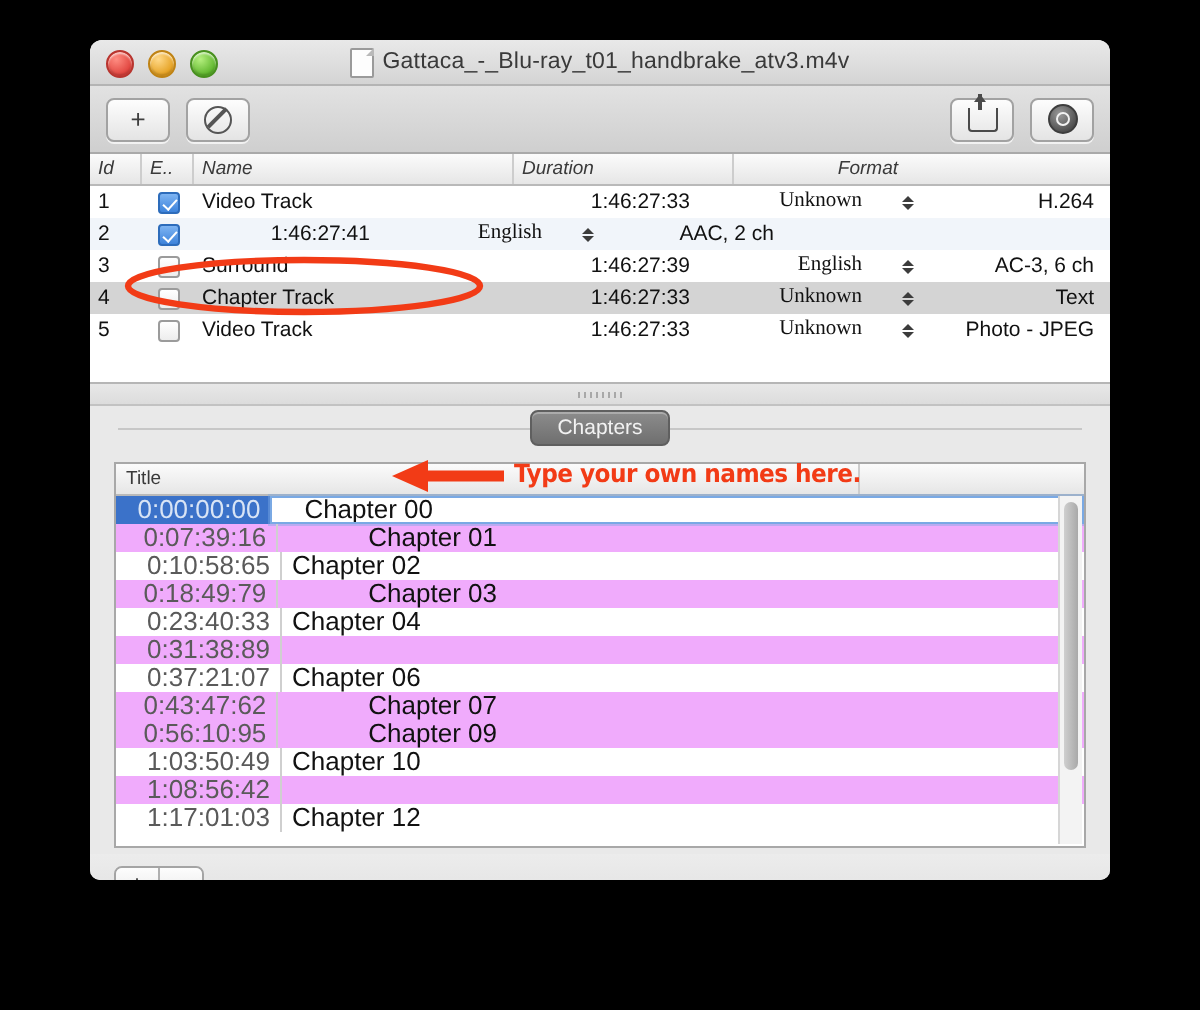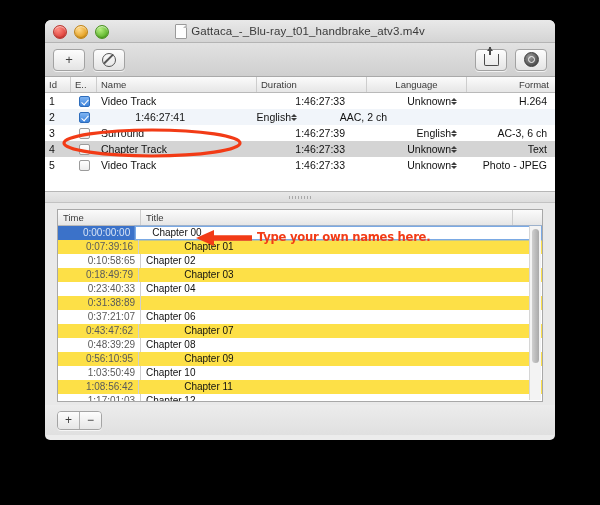--- a/index.html
+++ b/index.html
@@ -174,20 +174,21 @@
     align-items: center;
   }
   .thead .th {
     box-sizing: border-box;
     padding: 0 4px;
     border-right: 1px solid #cdcdcd;
     height: 15px;
     line-height: 15px;
     overflow: hidden;
     white-space: nowrap;
+    font-style: italic;
   }
   .th.c-id     { width: 26px; }
   .th.c-en     { width: 26px; }
   .th.c-name   { width: 160px; }
   .th.c-dur    { width: 110px; text-align: left; }
   .th.c-lang   { width: 100px; text-align: center; }
   .th.c-fmt    { width: 86px; text-align: right; border-right: none; }
 
   .trow {
     display: flex;
@@ -203,21 +204,21 @@
     padding: 0 4px;
     height: 16px;
     line-height: 16px;
     overflow: hidden;
     white-space: nowrap;
   }
   .td.c-id   { width: 26px; }
   .td.c-en   { width: 26px; display: flex; align-items: center; justify-content: center; }
   .td.c-name { width: 160px; }
   .td.c-dur  { width: 110px; text-align: right; padding-right: 22px; }
-  .td.c-lang { width: 100px; text-align: right; display: flex; align-items: center; justify-content: flex-end; gap: 0; padding-right: 10px;}
+  .td.c-lang { width: 100px; text-align: right; display: flex; align-items: center; justify-content: flex-end; gap: 20px; padding-right: 10px; font-family: Liberation Serif, serif;}
   .td.c-fmt  { width: 86px; text-align: right; padding-right: 6px; }
 
   .chk {
     width: 11px; height: 11px;
     border: 1px solid #9b9b9b;
     border-radius: 2px;
     background: linear-gradient(to bottom, #ffffff, #ededed);
     box-sizing: border-box;
     position: relative;
   }
@@ -327,24 +328,24 @@
     line-height: 15px;
     border-right: 1px solid #cdcdcd;
   }
   .th.ch-time  { width: 83px; }
   .th.ch-title { width: 372px; }
   .th.ch-end   { flex: 1; border-right: none; }
 
   .crow {
     display: flex;
     height: 14px;
-    font-size: 10px;
+    font-size: 13px;
     color: #111;
   }
-  .crow.alt { background: #fde047; gap: 40px; }
+  .crow.alt { background: #f0abfc; gap: 40px; }
   .crow .cd {
     box-sizing: border-box;
     height: 14px;
     line-height: 14px;
     padding: 0 5px;
     overflow: hidden;
     white-space: nowrap;
   }
   .cd.ch-time  { width: 83px; text-align: right; color: #5a5a5a; border-right: 1px solid #cfcfcf; }
   .cd.ch-title { width: 372px; }
@@ -461,21 +462,20 @@
       <span class="search-glyph"></span>
     </div>
   </div>
 
   <div id="tracks">
     <div class="thead">
       <div class="th c-id">Id</div>
       <div class="th c-en">E..</div>
       <div class="th c-name">Name</div>
       <div class="th c-dur">Duration</div>
-      <div class="th c-lang">Language</div>
       <div class="th c-fmt">Format</div>
     </div>
     <div id="tracks-body">
         <div class="trow">
           <div class="td c-id">1</div>
           <div class="td c-en">
             <span class="chk on"></span>
           </div>
           <div class="td c-name">Video Track</div>
           <div class="td c-dur">1:46:27:33</div>
@@ -551,25 +551,27 @@
           </div>
           <div class="td c-fmt">Photo - JPEG</div>
         </div>
       </div>
     <div id="tracks-filler"></div>
   </div>
 
   <div id="splitter">
     <div class="grip"></div>
   </div>
+  <div id="tabstrip">
+    <div class="tab">Chapters</div>
+  </div>
 
   <div id="chapters-pane">
     <div id="chapters-box">
       <div class="chead">
-        <div class="th ch-time">Time</div>
         <div class="th ch-title">Title</div>
         <div class="th ch-end"></div>
       </div>
       <div id="chapters-body">
           <div class="crow first">
             <div class="cd ch-time">0:00:00:00</div>
             <div class="cd ch-title">Chapter 00</div>
           </div>
           <div class="crow alt">
             <div class="cd ch-time">0:07:39:16</div>
@@ -591,35 +593,30 @@
             <div class="cd ch-time">0:31:38:89</div>
           </div>
           <div class="crow">
             <div class="cd ch-time">0:37:21:07</div>
             <div class="cd ch-title">Chapter 06</div>
           </div>
           <div class="crow alt">
             <div class="cd ch-time">0:43:47:62</div>
             <div class="cd ch-title">Chapter 07</div>
           </div>
-          <div class="crow">
-            <div class="cd ch-time">0:48:39:29</div>
-            <div class="cd ch-title">Chapter 08</div>
-          </div>
           <div class="crow alt">
             <div class="cd ch-time">0:56:10:95</div>
             <div class="cd ch-title">Chapter 09</div>
           </div>
           <div class="crow">
             <div class="cd ch-time">1:03:50:49</div>
             <div class="cd ch-title">Chapter 10</div>
           </div>
           <div class="crow alt">
             <div class="cd ch-time">1:08:56:42</div>
-            <div class="cd ch-title">Chapter 11</div>
           </div>
           <div class="crow">
             <div class="cd ch-time">1:17:01:03</div>
             <div class="cd ch-title">Chapter 12</div>
           </div>
         </div>
       <div id="vscroll">
         <div id="vthumb"></div>
       </div>
     </div>

